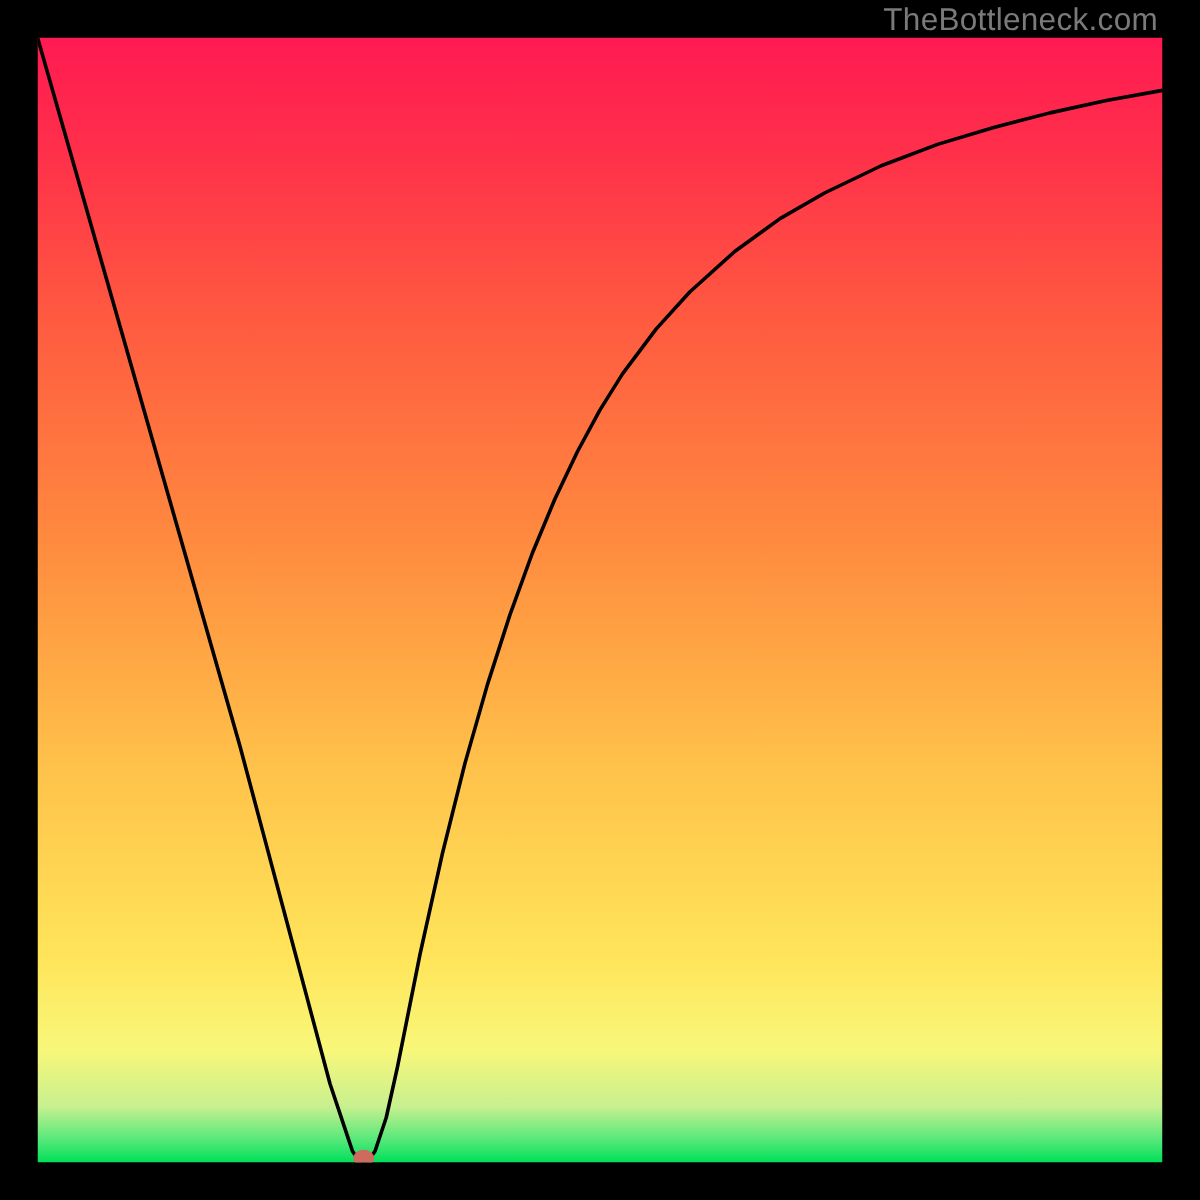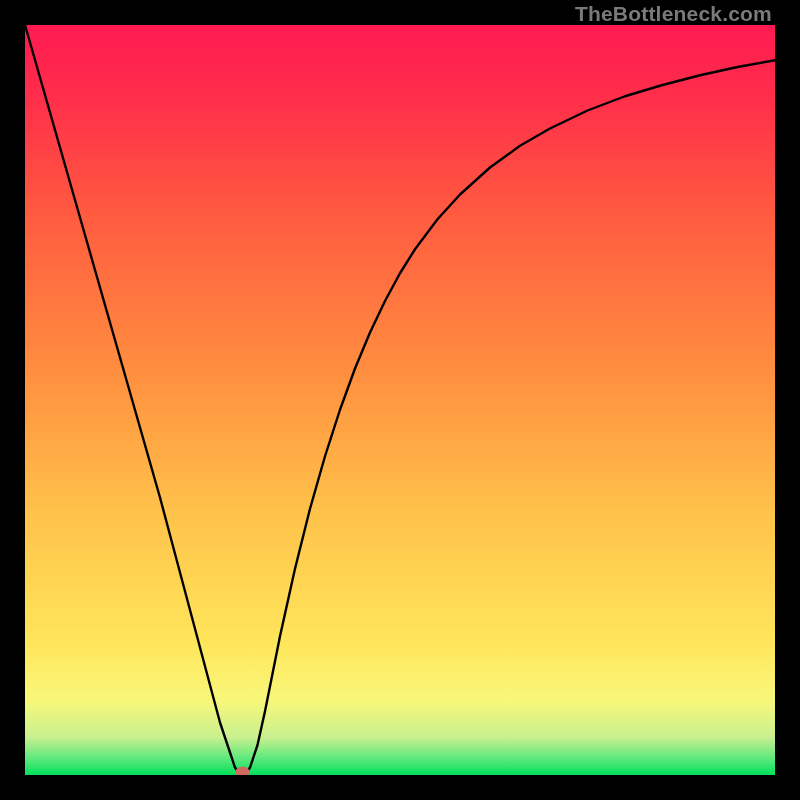--- a/index.html
+++ b/index.html
@@ -25,21 +25,21 @@
     width: 750px;
     height: 750px;
   }
   .watermark {
     position: absolute;
     top: 2px;
     right: 28px;
     color: #7a7a7a;
     font-family: Arial, Helvetica, sans-serif;
     font-size: 21px;
-    font-weight: 700;
+    font-weight: 400;
     letter-spacing: 0.2px;
     user-select: none;
   }
 </style>
 </head>
 <body>
 
 <div class="frame">
   <svg class="plot-area" viewBox="0 0 750 750" preserveAspectRatio="none">
     <defs>

